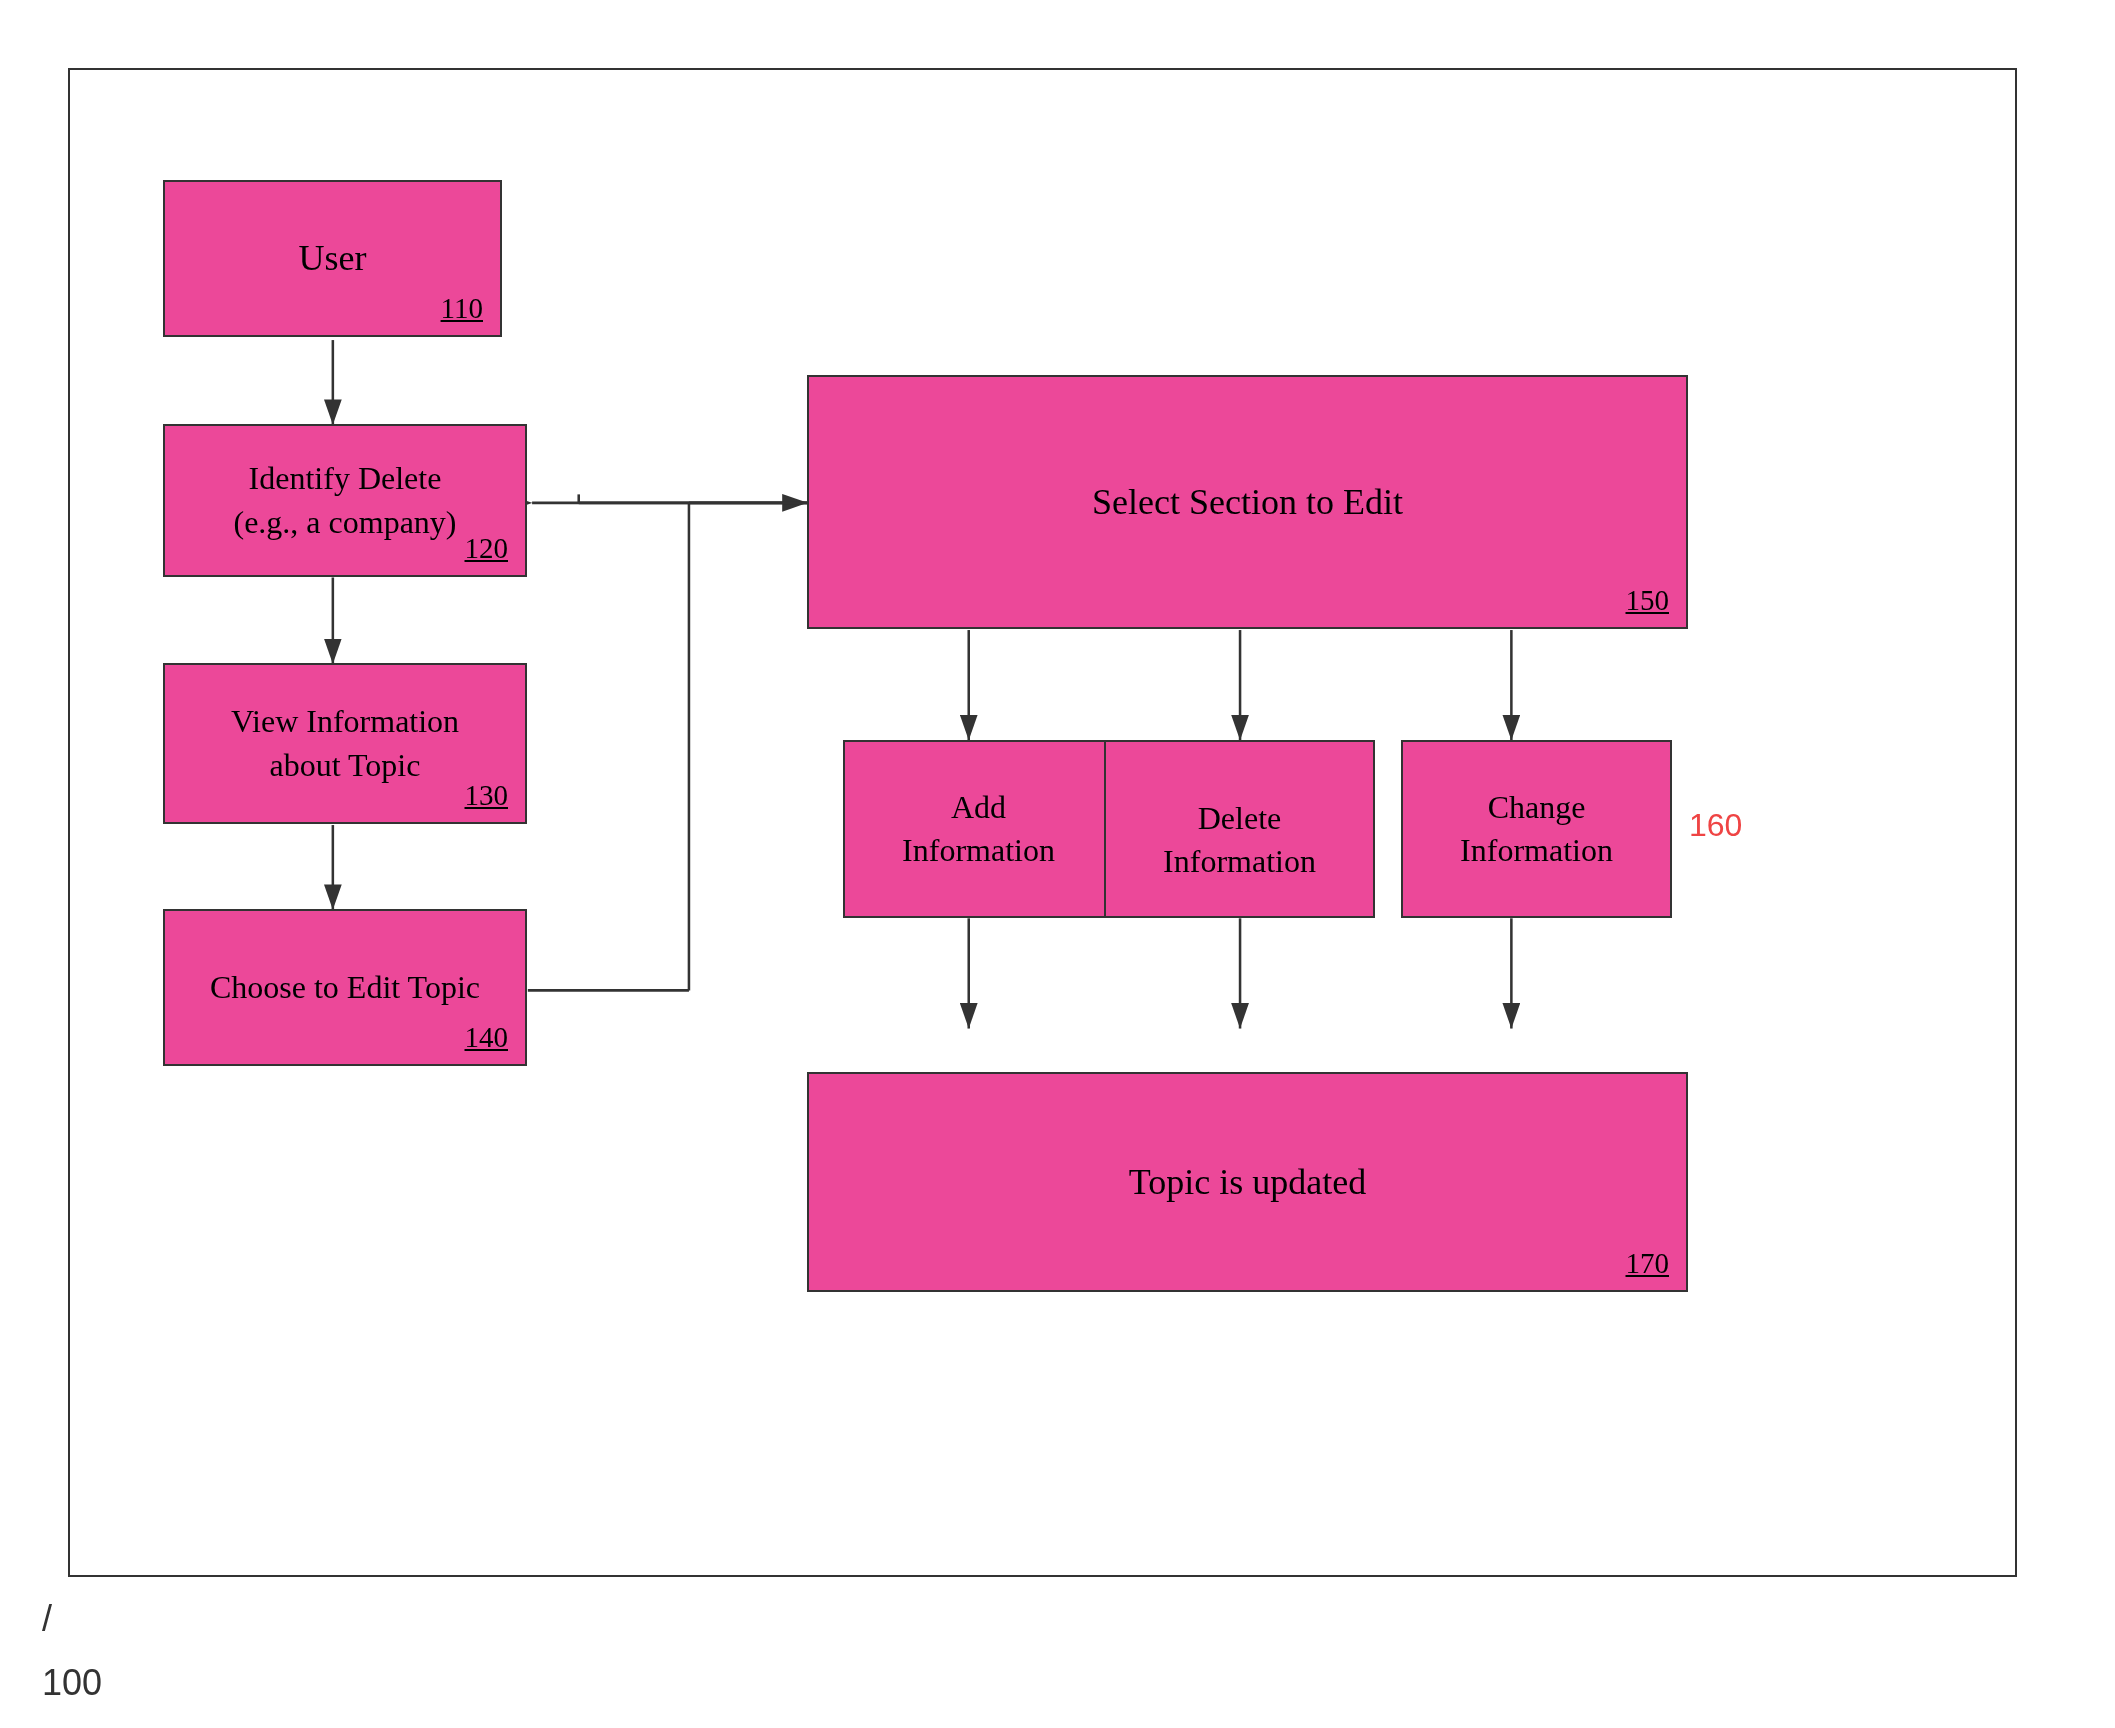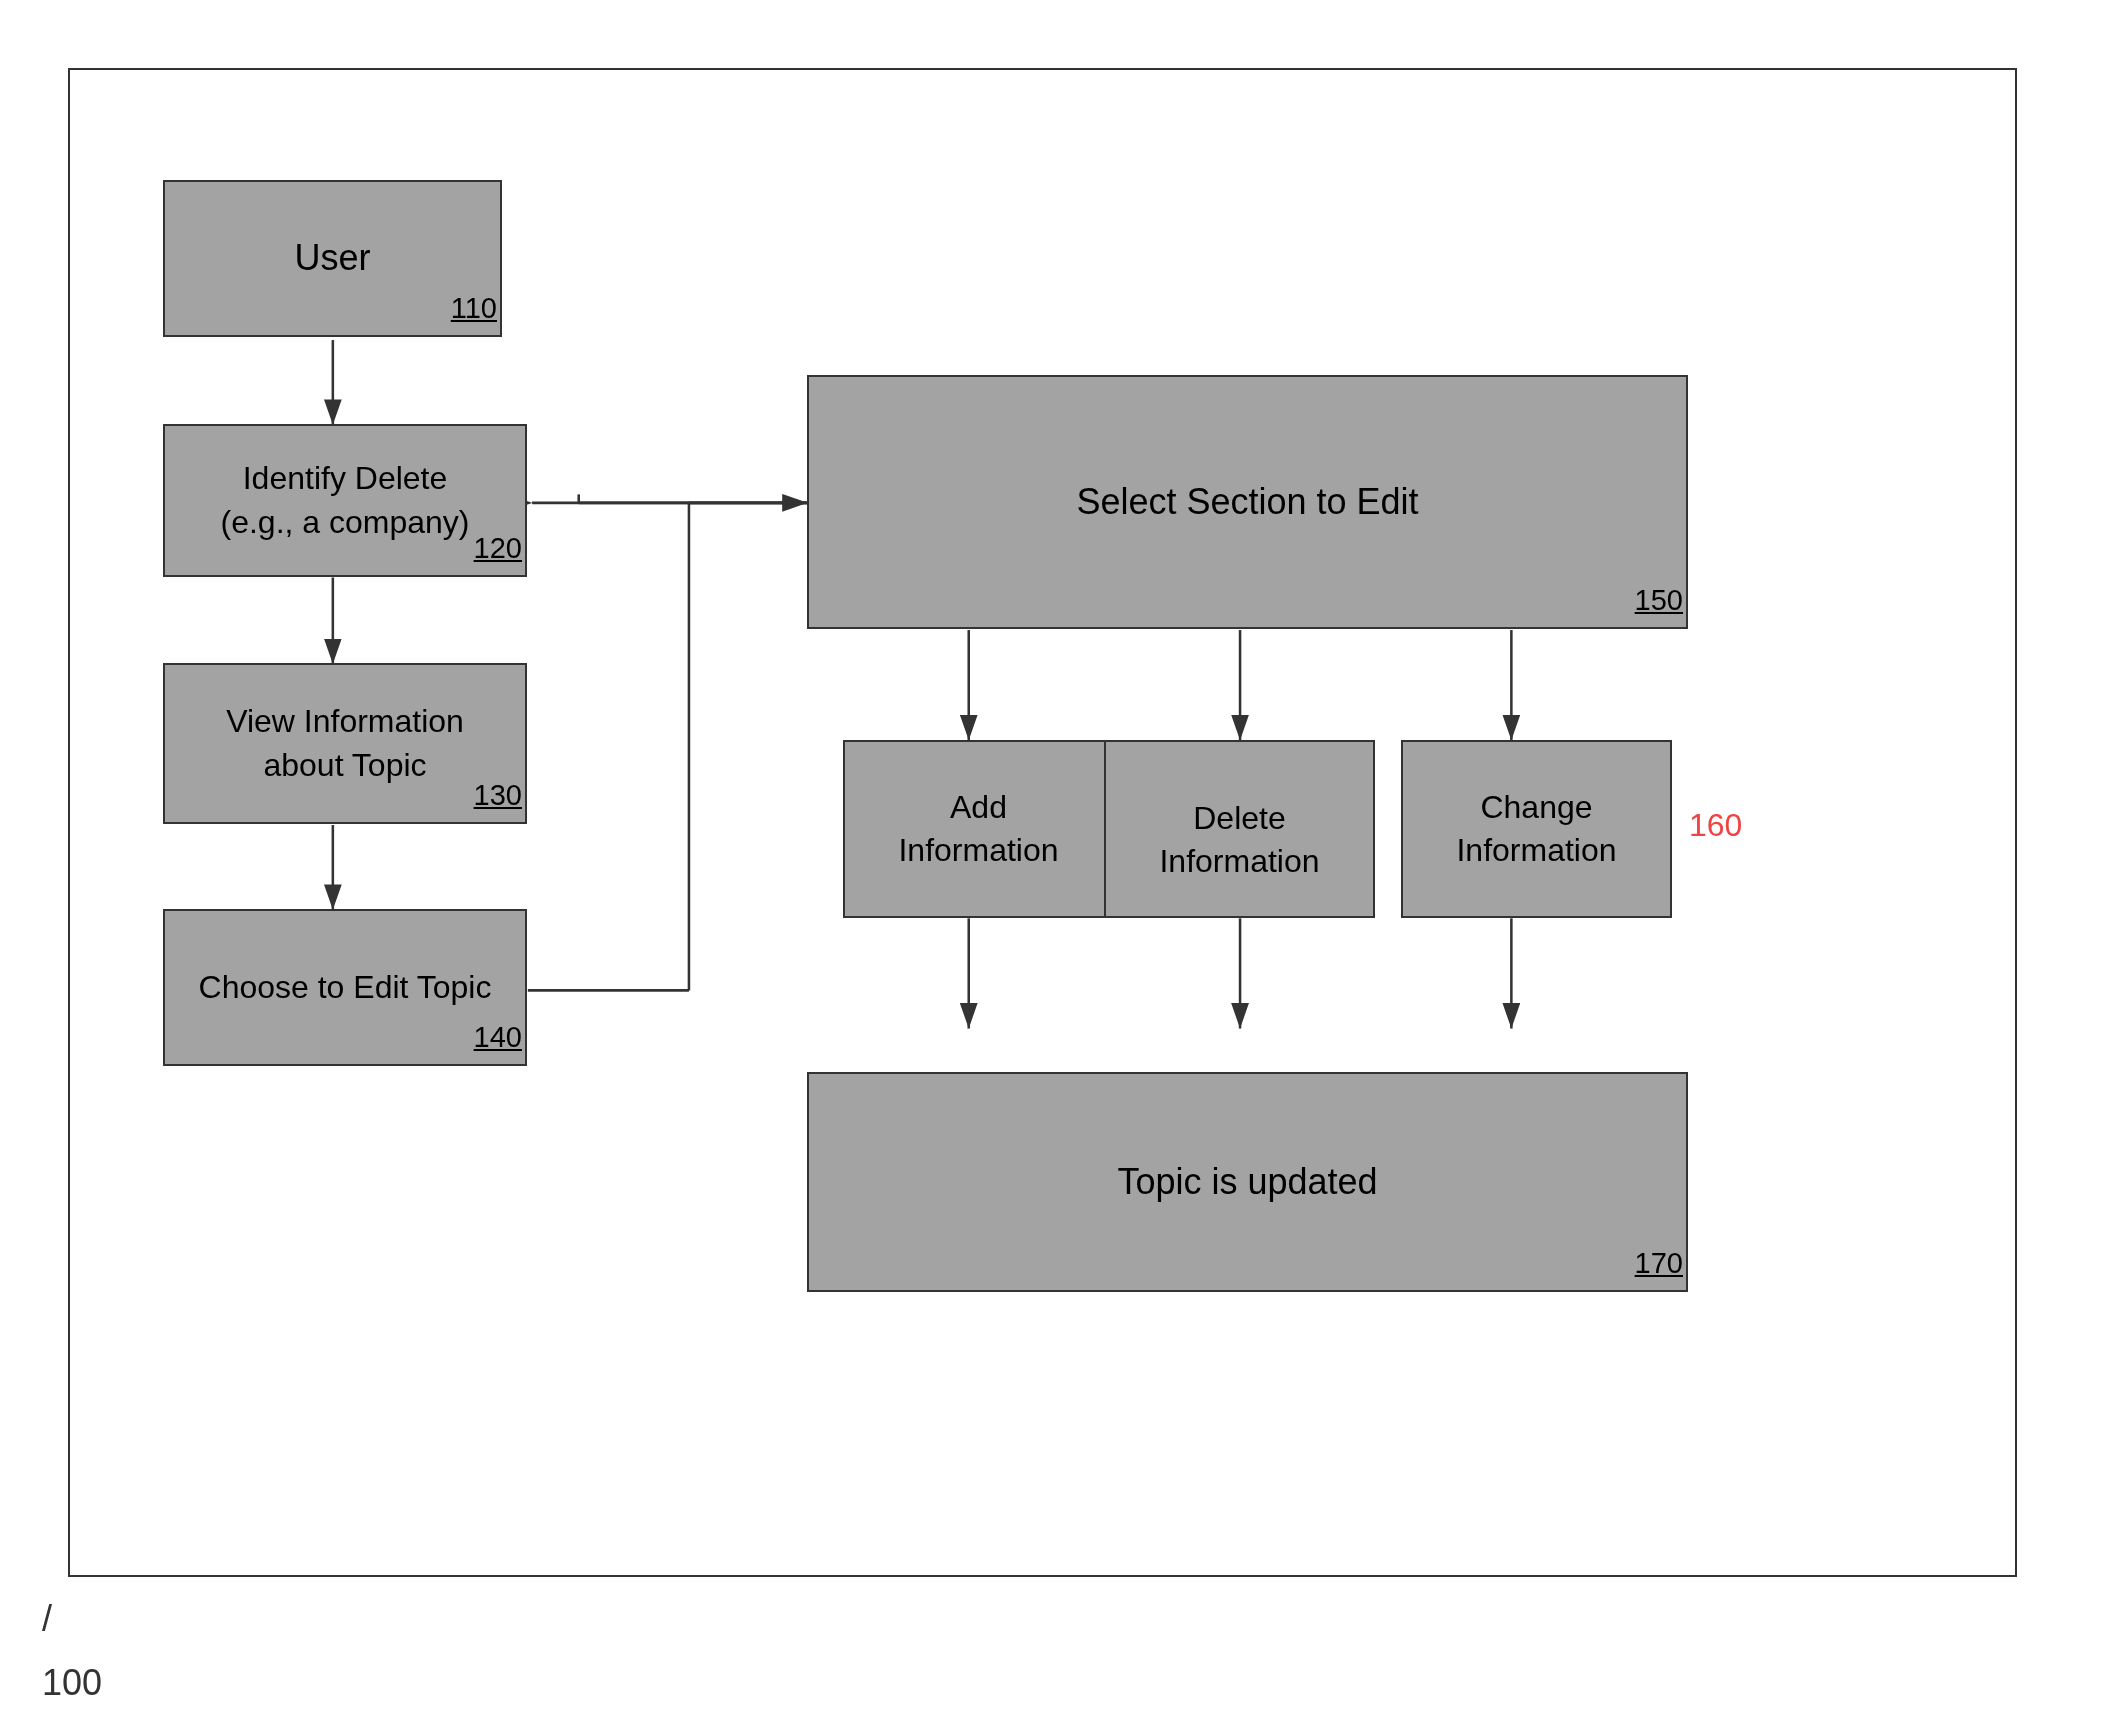--- a/index.html
+++ b/index.html
@@ -28,35 +28,36 @@
       bottom: 89px;
       left: 42px;
       font-size: 36px;
       color: #333;
     }
 
     
     .box {
       position: absolute;
       border: 2.1px solid #333;
-      background: #a3a3a3;
+      background: #ec4899;
       display: flex;
       flex-direction: column;
       align-items: center;
       justify-content: center;
       text-align: center;
       font-size: 32px;
       line-height: 1.35;
       padding: 2px;
+      font-family: Liberation Serif, serif;
     }
 
     .box .ref {
       position: absolute;
       bottom: 6.8px;
-      right: 3px;
+      right: 17px;
       font-size: 29px;
       text-decoration: underline;
     }
 
     svg.arrows {
       position: absolute;
       top: 0; left: 0;
       width: 100%;
       height: 100%;
       pointer-events: none;

